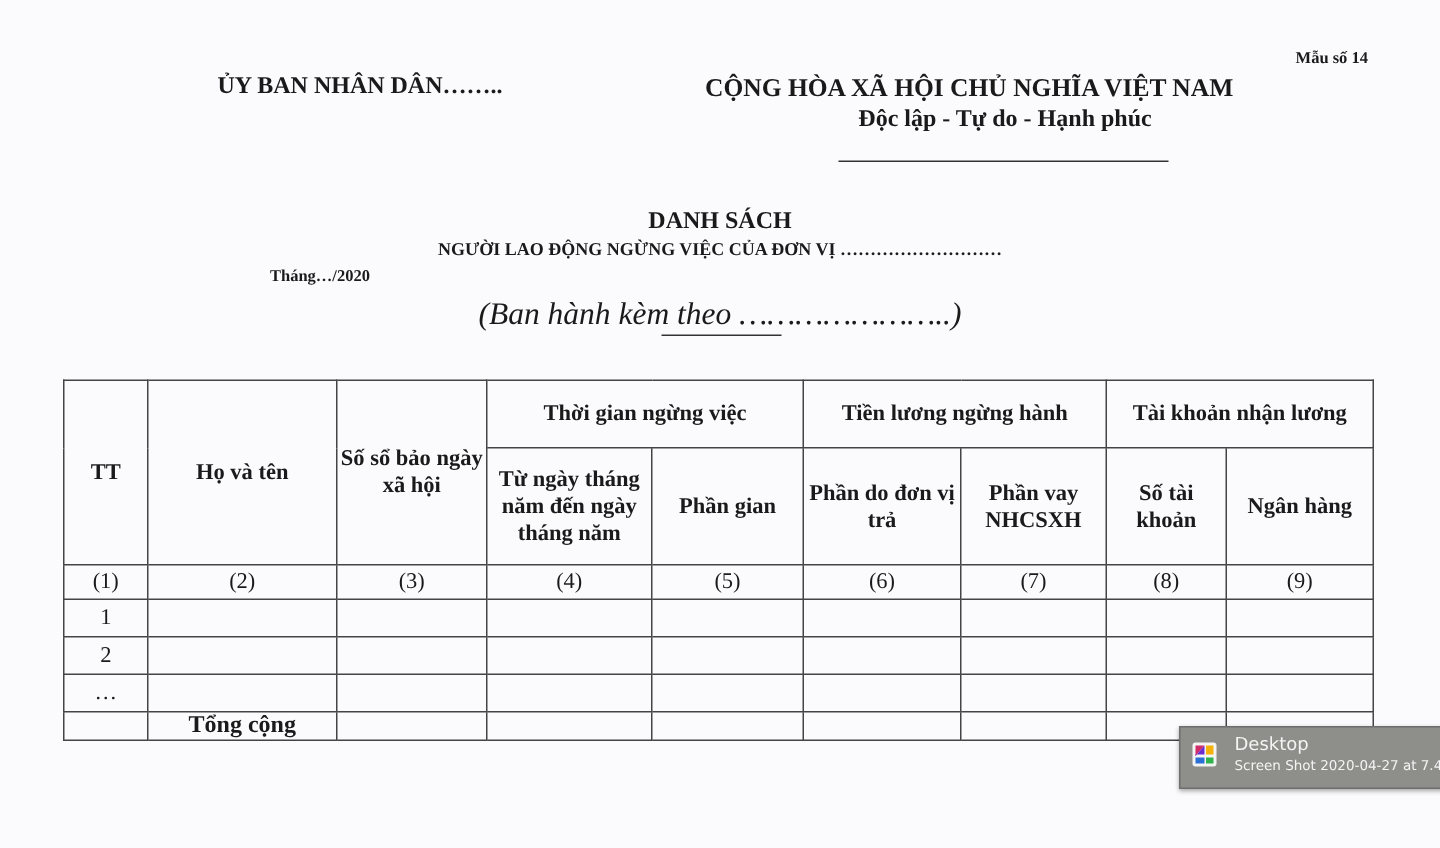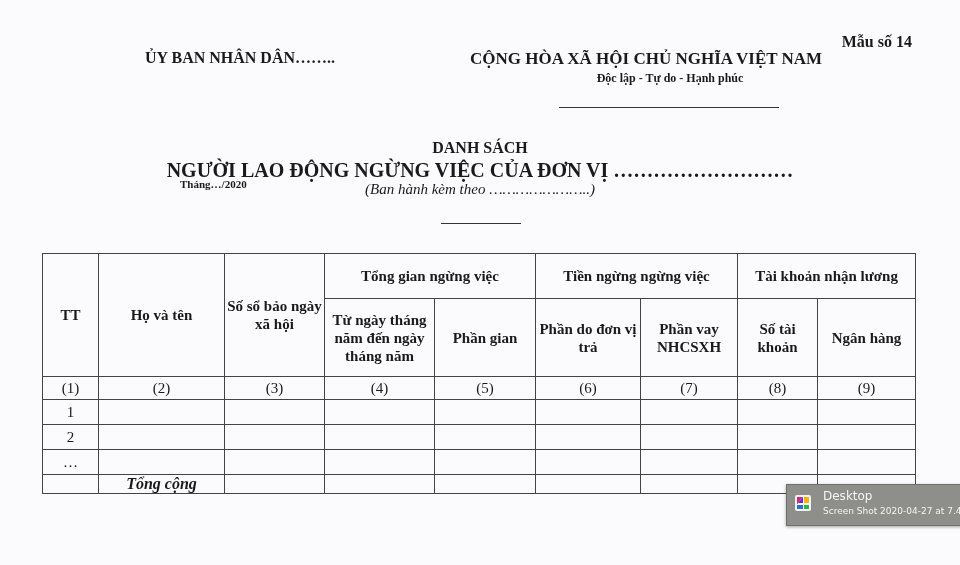--- a/index.html
+++ b/index.html
@@ -5,50 +5,50 @@
   html, body { margin: 0; padding: 0; }
   body {
     width: 960px; height: 565px; overflow: hidden; position: relative;
     background: #fbfbfd;
     font-family: "Liberation Serif", "DejaVu Serif", serif;
     color: #1a1a1a;
   }
   .abs { position: absolute; }
   .hline { position: absolute; height: 1px; background: #333; }
 
-  #form-no { left: 760px; top: 33px; width: 152px; text-align: right; font-size: 16px; font-weight: bold; }
+  #form-no { left: 760px; top: 33px; width: 152px; text-align: right; font-size: 11px; font-weight: bold; }
   #org-name { left: 100px; top: 49px; width: 280px; text-align: center; font-size: 16px; font-weight: bold; }
   #country { left: 470px; top: 49px; width: 400px; font-size: 17px; font-weight: bold; }
-  #motto { left: 470px; top: 71px; width: 400px; text-align: center; font-size: 12px; font-weight: bold; }
+  #motto { left: 470px; top: 71px; width: 400px; text-align: center; font-size: 16px; font-weight: bold; }
   #motto-line { left: 559px; top: 107px; width: 220px; }
 
   #title { left: 180px; top: 139px; width: 600px; text-align: center; font-size: 16px; font-weight: bold; }
-  #subtitle { left: 140px; top: 159px; width: 680px; text-align: center; font-size: 20px; font-weight: bold; }
+  #subtitle { left: 140px; top: 159px; width: 680px; text-align: center; font-size: 12px; font-weight: bold; }
   #month { left: 180px; top: 178px; width: 600px; text-align: left; font-size: 11px; font-weight: bold; }
-  #issued { left: 180px; top: 181px; width: 600px; text-align: center; font-size: 15px; font-style: italic; }
+  #issued { left: 180px; top: 197px; width: 600px; text-align: center; font-size: 21px; font-style: italic; }
   #issued-line { left: 441px; top: 223px; width: 80px; }
 
   table#list {
     position: absolute; left: 42px; top: 253px;
     border-collapse: collapse; table-layout: fixed;
     width: 873px;
     font-size: 15px;
   }
   #list td, #list th {
     border: 1.2px solid #444;
     padding: 0 2px; text-align: center; vertical-align: middle;
     line-height: 18px;
   }
   #list th { font-weight: bold; }
   #list td { font-weight: normal; }
   #list tr.h1 { height: 45px; }
   #list tr.h2 { height: 78px; margin-left: 36px; }
   #list tr.idx { height: 23px; }
   #list tr.row { height: 25px; }
-  #list tr.total { height: 17px; font-style: italic; }
+  #list tr.total { height: 17px; }
   #list td.total-label { font-weight: bold; font-size: 16px; }
 
   
   #toast {
     position: absolute; left: 786px; top: 484px; width: 190px; height: 40px;
     background: #8e8e8a;
     border: 1px solid #6d6e6e;
     box-shadow: 0 1px 3px rgba(0,0,0,0.35);
     font-family: "DejaVu Sans", sans-serif;
     color: #f4f4f4;
@@ -85,22 +85,22 @@
       <col style="width:105px">
     <col style="width:97px">
       <col style="width:80px">
       <col style="width:98px">
   </colgroup>
   <tbody>
       <tr class="h1">
     <th rowspan="2">TT</th>
     <th rowspan="2">Họ và tên</th>
     <th rowspan="2">Số sổ bảo ngày xã hội</th>
-    <th colspan="2">Tổng gian ngừng việc</th>
-    <th colspan="2">Tiền ngừng ngừng việc</th>
+    <th colspan="2">Thời gian ngừng việc</th>
+    <th colspan="2">Tiền lương ngừng hành</th>
     <th colspan="2">Tài khoản nhận lương</th>
   </tr>
   <tr class="h2">
     <th>Từ ngày tháng năm đến ngày tháng năm</th>
     <th>Phần gian</th>
     <th>Phần do đơn vị trả</th>
     <th>Phần vay NHCSXH</th>
     <th>Số tài khoản</th>
     <th>Ngân hàng</th>
   </tr>

